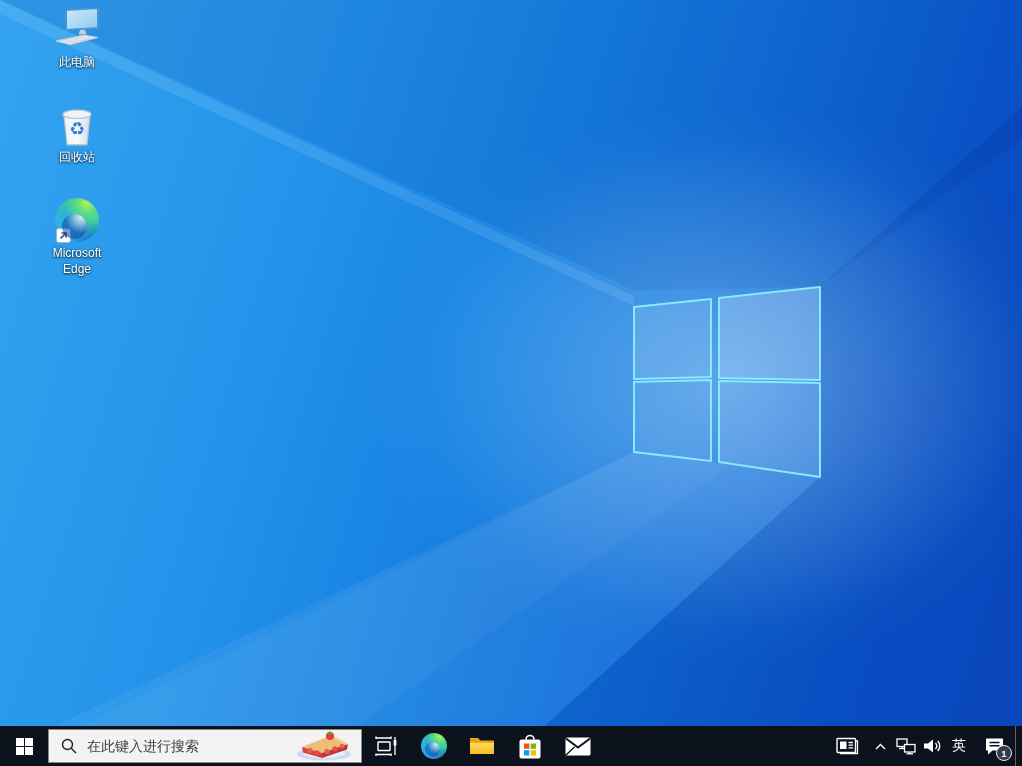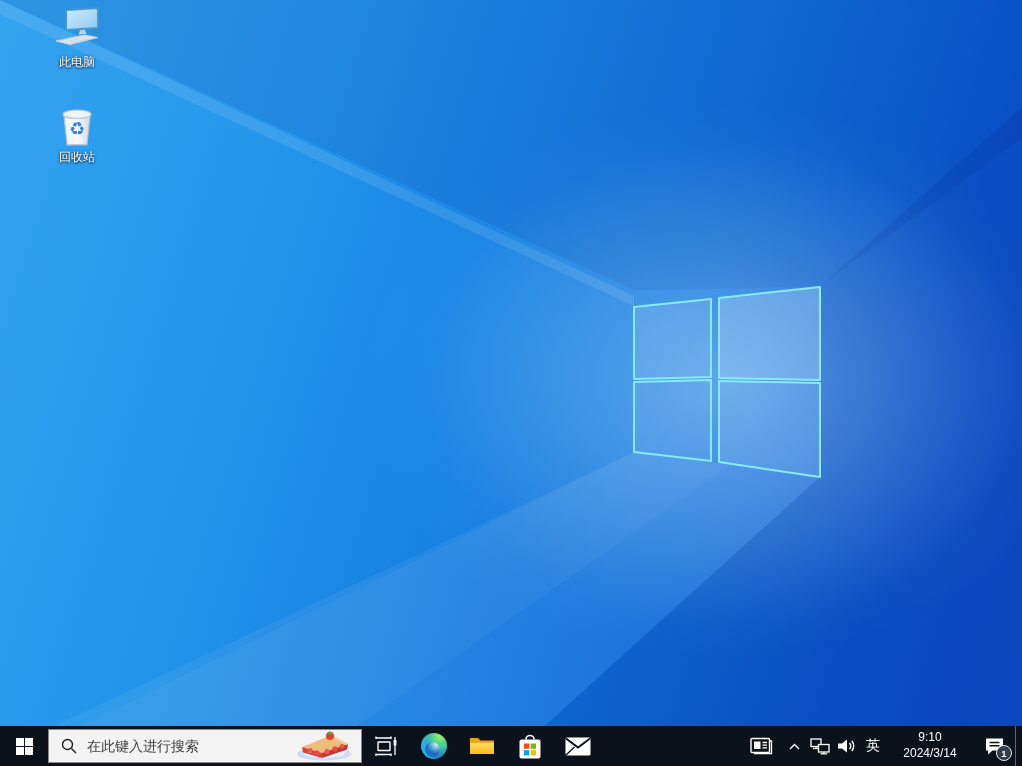--- a/index.html
+++ b/index.html
@@ -161,20 +161,32 @@
         </defs>
         <polygon points="9.5,15 34.5,15 31.5,43 12.5,43" fill="url(#binG)" stroke="#b7c2cc" stroke-width="1.2"></polygon>
         <ellipse cx="22" cy="15" rx="12.5" ry="3.4" fill="#c2cdd7"></ellipse>
         <ellipse cx="22" cy="13.6" rx="13.4" ry="3.9" fill="#eff4f8" stroke="#bfcad4" stroke-width="1.2"></ellipse>
         <text x="22" y="34" font-size="17" fill="#2e81d8" text-anchor="middle" font-family="DejaVu Sans">♻</text>
       </svg>
     </div>
     <div class="desk-lbl">回收站</div>
   </div>
 
+  <div class="desk-icon" style="top:196px">
+    <div class="desk-ico-box">
+      <div class="edge-desk">
+        <div class="edge-badge">
+          <svg width="9" height="9" viewBox="0 0 9 9">
+            <path d="M1.5,7.5 L6.5,2.5 M2.5,2 H7 V6.5" stroke="#1c4fa0" stroke-width="1.7" fill="none"></path>
+          </svg>
+        </div>
+      </div>
+    </div>
+    <div class="desk-lbl" style="width:64px;margin:0 auto;">Microsoft Edge</div>
+  </div>
 </div>
 
 <div class="taskbar">
 
   <div class="tb-btn w48">
     <div class="start-glyph">
       <div></div>
         <div></div>
         <div></div>
         <div></div>
@@ -286,26 +298,20 @@
     <div class="tray-btn" style="width:26px">
       <svg width="19" height="16" viewBox="0 0 19 16">
         <polygon points="1,5.5 5,5.5 10,1.5 10,14.5 5,10.5 1,10.5" fill="#fff"></polygon>
         <path d="M12.5,5 a4.5,4.5 0 0 1 0,6" stroke="#fff" stroke-width="1.4" fill="none"></path>
         <path d="M14.8,3 a7.5,7.5 0 0 1 0,10" stroke="#fff" stroke-width="1.4" fill="none"></path>
       </svg>
     </div>
 
     <div class="tray-btn ime">英</div>
 
-    <div class="tray-btn clock">
-      <div>
-        <div>9:10</div>
-        <div>2024/3/14</div>
-      </div>
-    </div>
 
     <div class="tray-btn action">
       <svg width="21" height="19" viewBox="0 0 21 19">
         <path d="M2,1.5 h17 v12 h-10.5 l-4.5,4 v-4 h-2 z" fill="#fff"></path>
         <path d="M5.5,5.5 h10 M5.5,8.8 h10" stroke="#0c121c" stroke-width="1.5"></path>
       </svg>
       <div class="badge">1</div>
     </div>
 
     <div class="show-desktop"></div>

